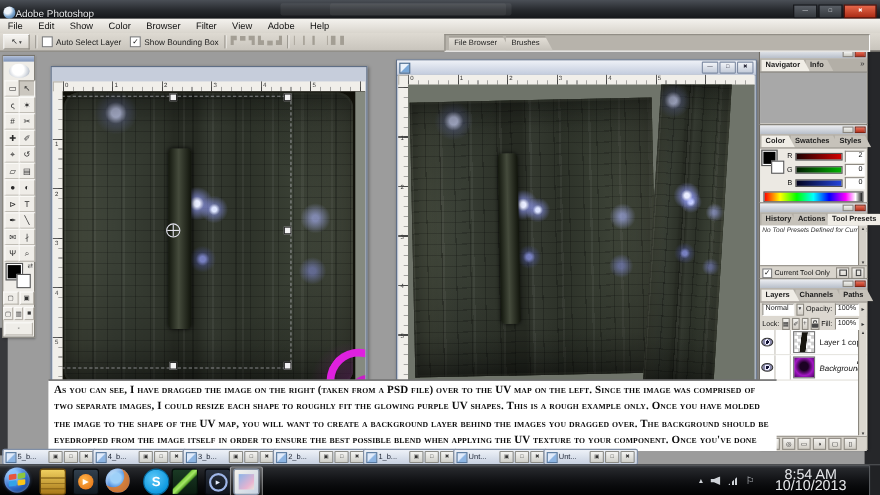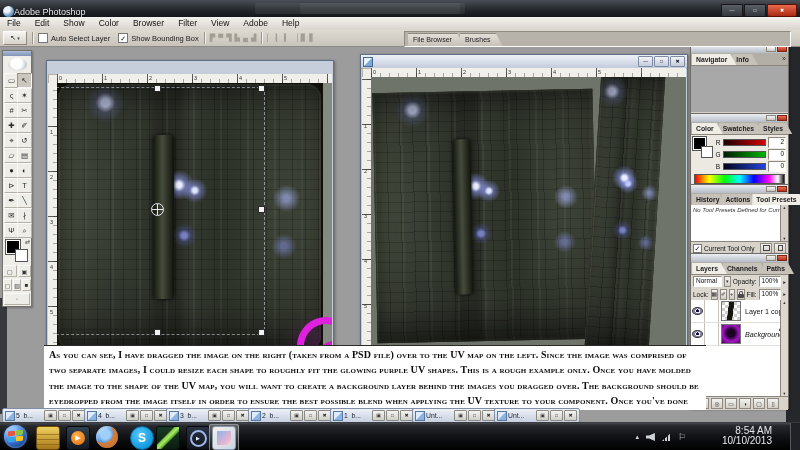--- a/index.html
+++ b/index.html
@@ -183,21 +183,21 @@
   .p3{left:4px;top:12px;background:#33a3e8}.p4{left:12px;top:11px;background:#fcc518}
   .tb-ico{position:absolute;top:3px;width:22px;height:22px;border-radius:3px}
   .active-slot{position:absolute;left:209px;top:1px;width:28px;height:26px;border-radius:2px;
     background:linear-gradient(rgba(255,255,255,.28),rgba(255,255,255,.08));border:1px solid rgba(255,255,255,.4)}
   .ico-inner{position:absolute;inset:0;display:flex;align-items:center;justify-content:center}
   .tray{position:absolute;right:114px;top:0;height:28px;display:flex;align-items:center;gap:7px}
   .tray-glyph{font-size:7px;color:#cfd3d8}
   .spk{width:9px;height:8px;background:#cfd3d8;clip-path:polygon(0 32%,35% 32%,100% 0,100% 100%,35% 68%,0 68%)}
   .net{width:9px;height:8px;background:repeating-linear-gradient(90deg,#cfd3d8 0 2px,transparent 2px 3px);
     clip-path:polygon(0 100%,100% 0,100% 100%)}
-  .clock{position:absolute;right:28px;top:3px;width:70px;text-align:right;font-size:10px;line-height:10px;color:#e7e9ec}
+  .clock{position:absolute;right:28px;top:3px;width:70px;text-align:center;font-size:13px;line-height:10px;color:#e7e9ec}
   .show-desktop{position:absolute;right:0;top:0;width:9px;height:28px;background:#212225;border-left:1px solid #55585c}
   .dark-band{position:absolute;background:#26272a;z-index:1}
 </style>
 </head>
 <body>
 
 <div class="dark-band" style="left:786px;top:40px;width:14px;height:382px"></div>
 <div class="dark-band" style="left:0;top:298px;width:7px;height:116px;background:#38393c"></div>
 
 <div class="titlebar">

